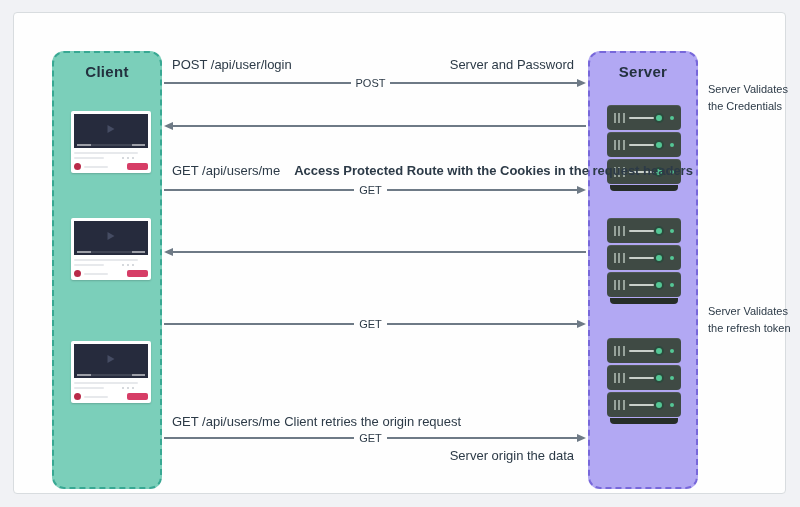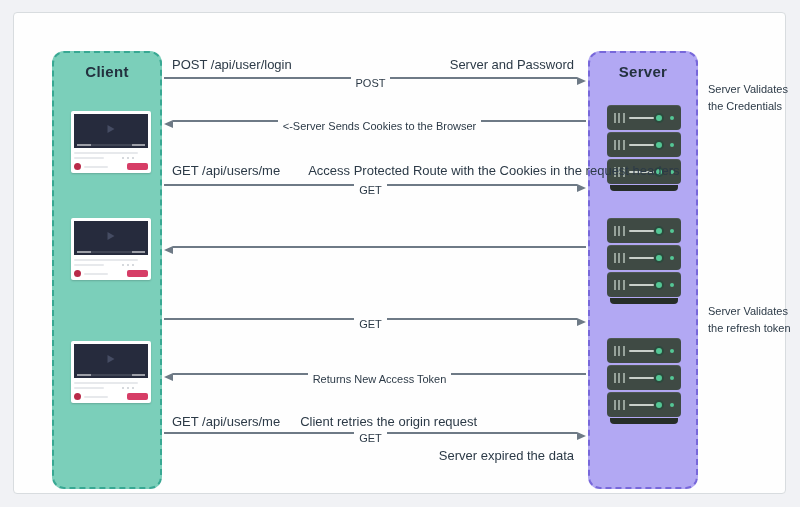--- a/index.html
+++ b/index.html
@@ -57,23 +57,23 @@
              background:var(--rack-teal);}
   .rack .base{height:6px;margin:-1px 3px 0 3px;background:var(--rack-dark);border-radius:0 0 4px 4px;}
 
   
   .note{position:absolute;left:694px;width:104px;font-size:11px;line-height:16.5px;color:var(--ink);}
 
   
   .labels{position:absolute;left:150px;width:422px;height:14px;display:flex;align-items:center;
           padding:0 12px 0 8px;font-size:13px;color:var(--ink);white-space:nowrap;}
   .labels .push-right{margin-left:auto;}
-  .labels .gap26{margin-left:28px;}
-  .labels .gap8{margin-left:20px;}
-  .arrow{position:absolute;left:150px;width:422px;height:12px;display:flex;align-items:flex-start;}
+  .labels .gap26{margin-left:14px;font-weight:bold;}
+  .labels .gap8{margin-left:4px;}
+  .arrow{position:absolute;left:150px;width:422px;height:12px;display:flex;align-items:center;}
   .arrow .seg{flex:1;height:2px;background:var(--arrow);}
   .arrow .mid{padding:0 5px;font-size:11px;color:var(--ink);white-space:nowrap;}
   .arrow .head-r{width:0;height:0;border-top:4px solid transparent;border-bottom:4px solid transparent;
                  border-left:9px solid var(--arrow);}
   .arrow .head-l{width:0;height:0;border-top:4px solid transparent;border-bottom:4px solid transparent;
                  border-right:9px solid var(--arrow);}
 </style>
 </head>
 <body>
 
@@ -233,21 +233,20 @@
     <div class="arrow" style="top:64px">
       <span class="seg"></span>
       <span class="mid">POST</span>
       <span class="seg"></span>
       <span class="head-r"></span>
     </div>
 
     <div class="arrow" style="top:107px">
       <span class="head-l"></span>
       <span class="seg"></span>
-      <span class="mid">&lt;-Server Sends Cookies to the Browser</span>
       <span class="seg"></span>
     </div>
 
     <div class="labels" style="top:150px">
       <span>GET /api/users/me</span>
       <span class="gap26">Access Protected Route with the Cookies in the request headers</span>
     </div>
     <div class="arrow" style="top:171px">
       <span class="seg"></span>
       <span class="mid">GET</span>
@@ -261,36 +260,30 @@
       <span class="seg"></span>
     </div>
 
     <div class="arrow" style="top:305px">
       <span class="seg"></span>
       <span class="mid">GET</span>
       <span class="seg"></span>
       <span class="head-r"></span>
     </div>
 
-    <div class="arrow" style="top:360px">
-      <span class="head-l"></span>
-      <span class="seg"></span>
-      <span class="mid">Returns New Access Token</span>
-      <span class="seg"></span>
-    </div>
 
     <div class="labels" style="top:401px">
       <span>GET /api/users/me</span>
       <span class="gap8">Client retries the origin request</span>
     </div>
     <div class="arrow" style="top:419px">
       <span class="seg"></span>
       <span class="mid">GET</span>
       <span class="seg"></span>
       <span class="head-r"></span>
     </div>
 
     <div class="labels" style="top:435px">
-      <span class="push-right">Server expired the data</span>
+      <span class="push-right">Server origin the data</span>
     </div>
 
   </div>
 </div>
 
 </body></html>

